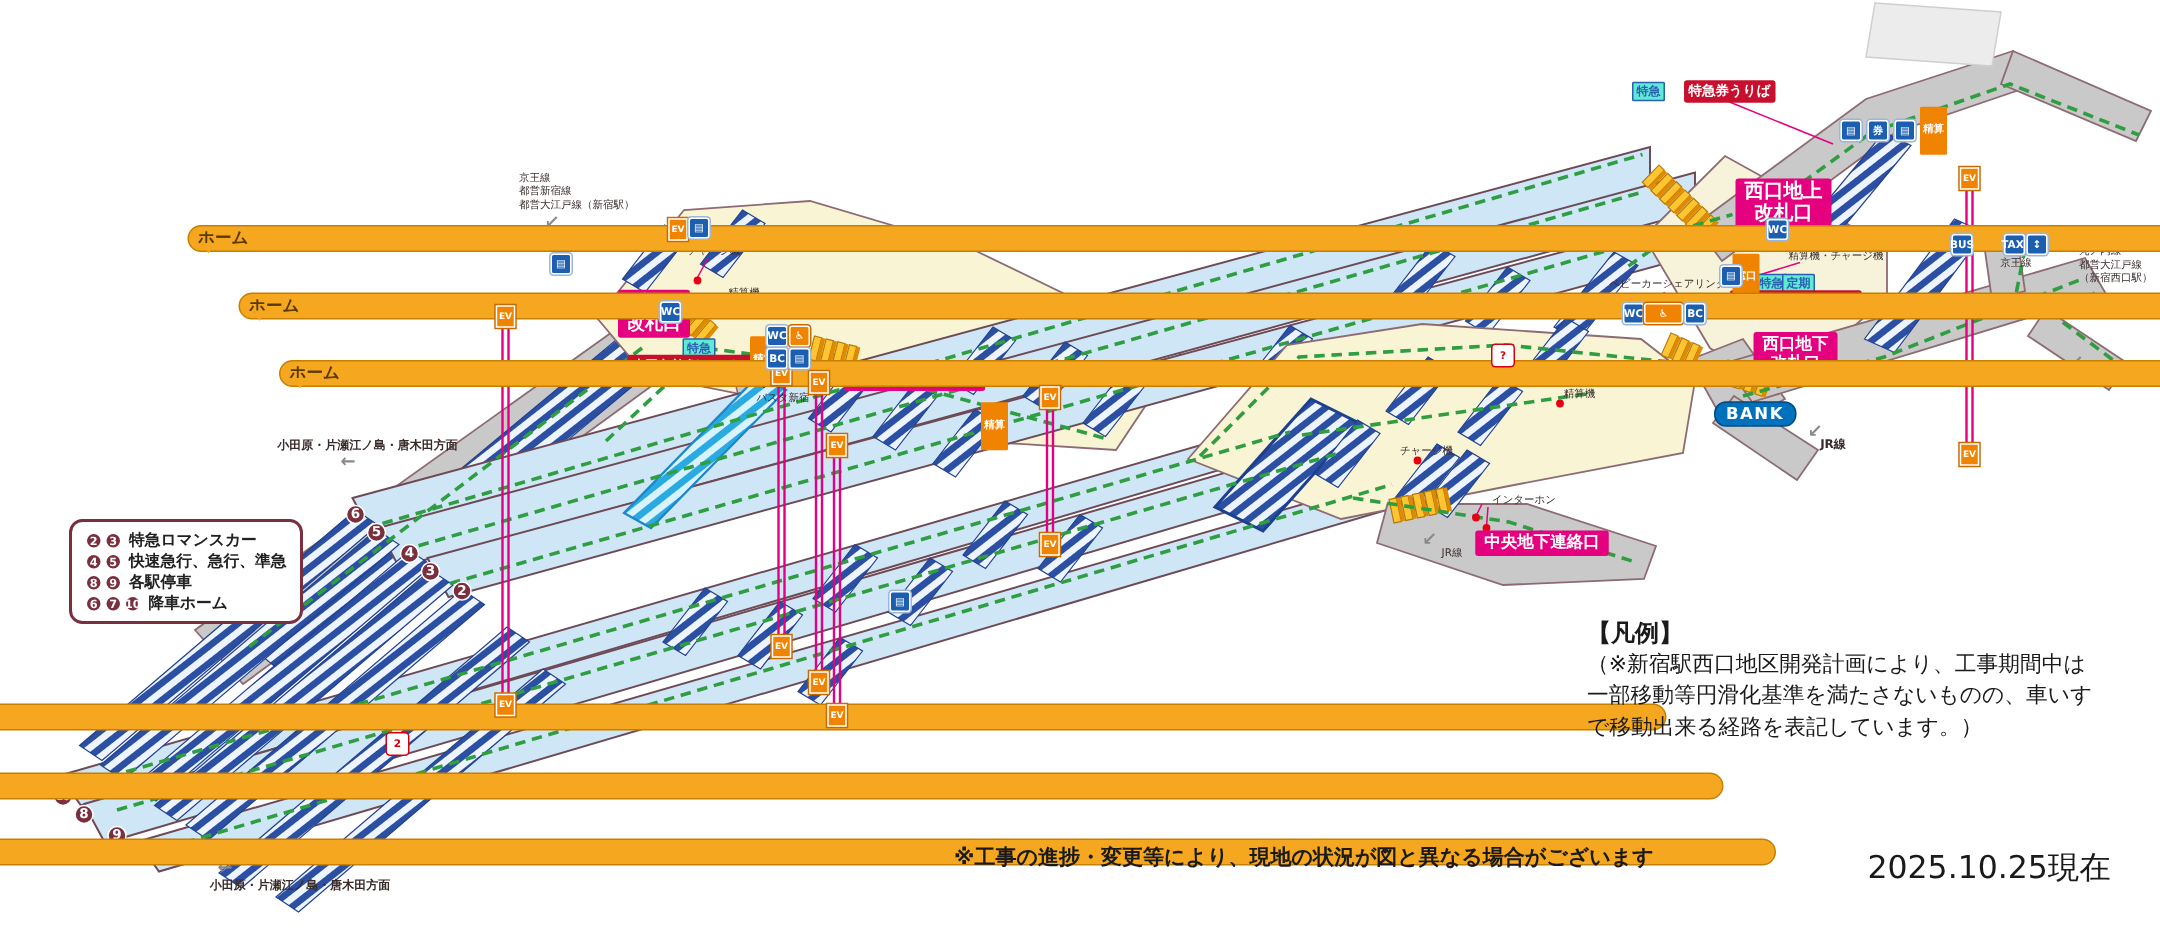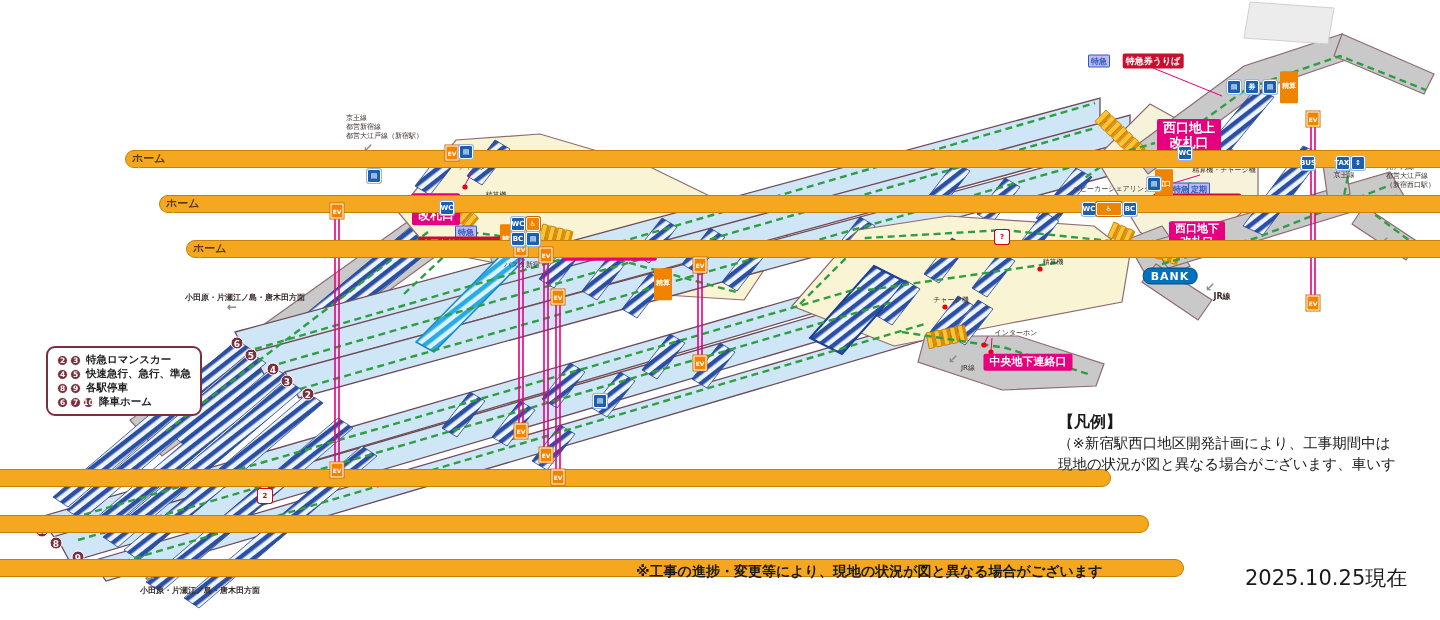--- a/index.html
+++ b/index.html
@@ -7,21 +7,21 @@
          font-family:"DejaVu Sans","Liberation Sans",sans-serif;color:#222;}
   #map-svg{position:absolute;left:0;top:0;z-index:1;}
   .pos{position:absolute;transform:translate(-50%,-50%);white-space:nowrap;z-index:3;}
   .pos-l{position:absolute;transform:translate(0,-50%);white-space:nowrap;z-index:3;}
   .lbl-pink{background:#e4007f;color:#fff;font-weight:bold;text-align:center;
             padding:2px 6px;font-size:12px;line-height:1.15;border-radius:2px;}
   .lbl-pink.big{font-size:13px;}
   .lbl-pink.sm{font-size:11px;}
   .lbl-crimson{background:#c8102e;color:#fff;font-weight:bold;font-size:9px;
                padding:1px 3px;border-radius:2px;}
-  .badge{background:#c4b5fd;border:1px solid #2b5fb0;color:#2b5fb0;font-size:8px;
+  .badge{background:#5eead4;border:1px solid #2b5fb0;color:#2b5fb0;font-size:8px;
          font-weight:bold;padding:0 2px;border-radius:1px;}
   .badge-or{background:#f08300;color:#fff;font-size:7px;font-weight:bold;
             padding:12px 2px;border-radius:1px;text-align:center;line-height:1.1;}
   .tiny{font-size:7px;color:#3a2b2b;font-weight:normal;line-height:1.3;}
   .tiny2{font-size:8px;color:#3a2b2b;font-weight:bold;}
   .bubble{background:#f5a81f;border:1px solid #c77f00;color:#5a3a00;font-weight:bold;
           font-size:11px;padding:0 6px 1px 6px;border-radius:9px;position:relative;}
   .bubble::after{content:"";position:absolute;left:9px;bottom:-6px;
           border:4px solid transparent;border-top:7px solid #f5a81f;}
   .pnum{width:13px;height:13px;border-radius:50%;background:#7a2f3e;color:#fff;
@@ -402,19 +402,20 @@
     <span class="pnum">6</span>
     <span class="pnum">7</span>
     <span class="pnum sm">10</span>
     <span class="txt">降車ホーム</span>
   </div>
 </div>
 
 <div id="hanrei">
   <div class="t">【凡例】</div>
   <div class="nl">（※新宿駅西口地区開発計画により、工事期間中は</div>
-  <div class="nl">現地の状況が図と異なる場合がございます、車いす</div>
+  <div class="nl">一部移動等円滑化基準を満たさないものの、車いす</div>
+  <div class="nl">で移動出来る経路を表記しています。）</div>
 </div>
 
 <div id="note-bottom">※工事の進捗・変更等により、現地の状況が図と異なる場合がございます</div>
 <div id="note-date">2025.10.25現在</div>
 
 </div>
 
 </body></html>

